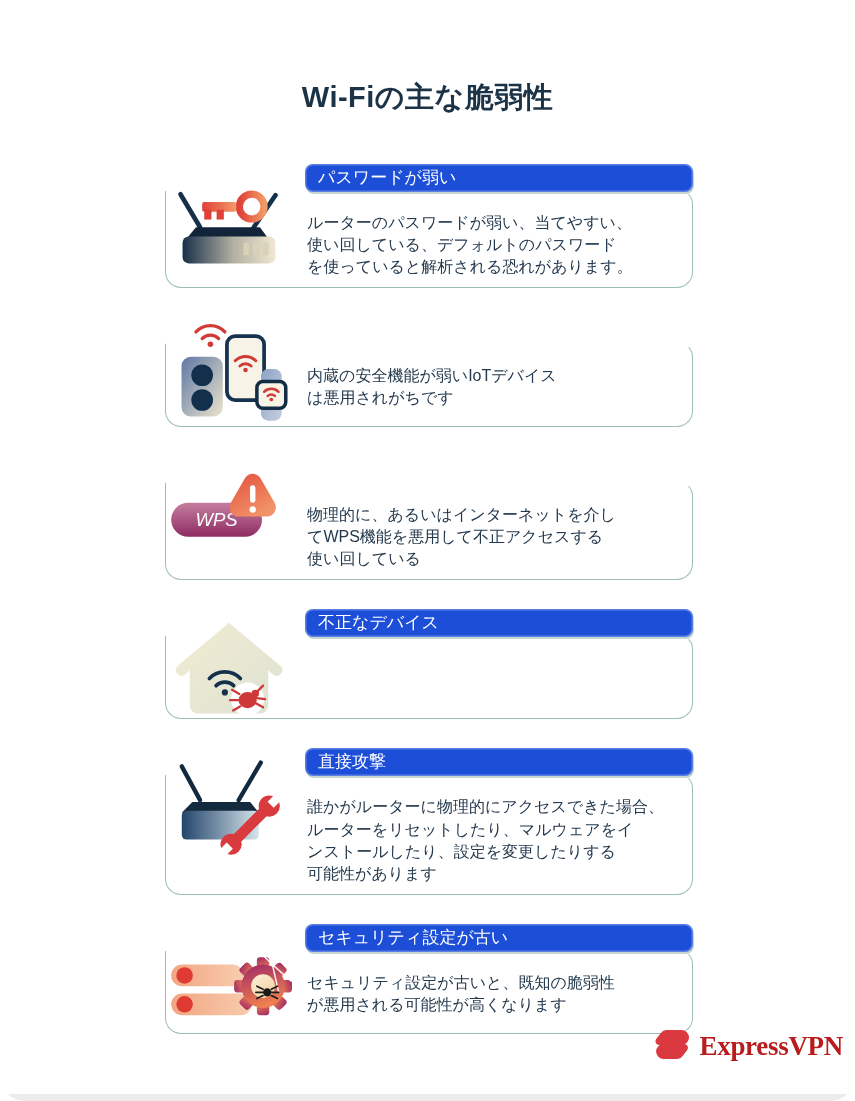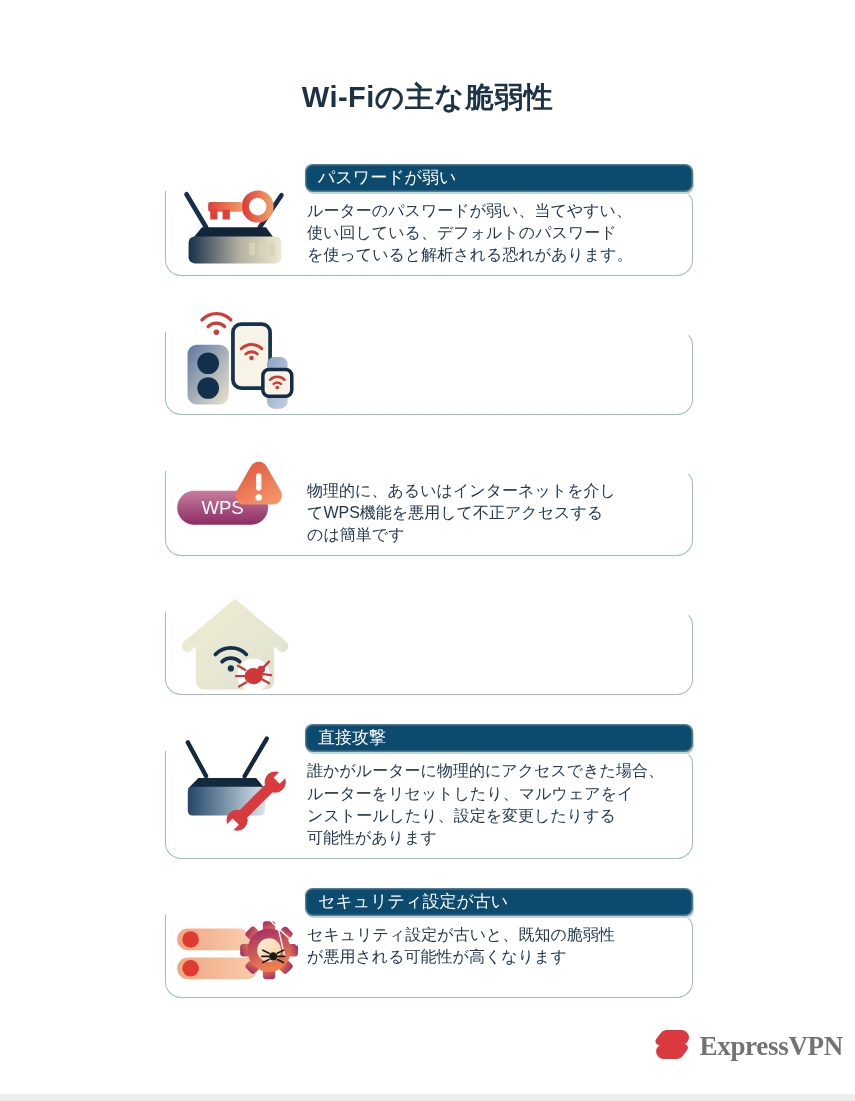--- a/index.html
+++ b/index.html
@@ -1,60 +1,60 @@
 <!DOCTYPE html>
 <html><head>
 <meta charset="utf-8">
 <style>
   html,body { margin:0; padding:0; }
   body { background:#ffffff; font-family:"Liberation Sans", sans-serif; }
   .page {
     position:relative; width:855px; height:1101px; margin:0 auto;
-    background:#ffffff; overflow:hidden;
+    background:#ffffff; overflow:hidden;border-radius:25px;
   }
   .page-title {
     position:absolute; top:78px; left:0; width:100%;
     text-align:center; font-size:29px; font-weight:600;
     color:#1c3347; letter-spacing:0.5px;
   }
   .cards {
     position:absolute; top:164px; left:165px; width:528px;
   }
   .card { position:relative; min-height:110px; margin-bottom:29px; }
   .card-frame {
     content:""; position:absolute; left:0; right:0; top:26px; bottom:0;
     border:1.6px solid #9cbfb3; border-top-color:transparent;
     border-radius:2px 14px 16px 16px;
     pointer-events:none;
   }
   .card-header {
     position:absolute; top:0; left:140px; right:0; height:28px;
-    background:#0c4a6e; border-radius:8px;
+    background:#1d4ed8; border-radius:8px;
     box-shadow: inset 0 0 0 1.5px rgba(255,255,255,0.28), 1px 2px 0 rgba(31,86,70,0.25);
     color:#ffffff; font-size:17px; font-weight:500;
     line-height:28px; padding-left:13px; box-sizing:border-box;
     white-space:nowrap;
   }
   .card-body {
-    margin-left:140px; padding:36px 10px 10px 2px;
+    margin-left:140px; padding:48px 10px 10px 2px;
     font-size:16px; line-height:1.38; color:#24394e;
     white-space:pre-line;
   }
   .card-icon {
-    position:absolute; left:6px; top:2px; width:128px; height:106px;
+    position:absolute; left:0; top:2px; width:128px; height:106px;font-style:italic;
   }
   .card-icon svg { width:100%; height:100%; overflow:visible; }
   .icon-tall { top:-8px; height:116px; }
   .footer {
     position:absolute; top:1028px; right:12px;
     display:flex; align-items:center; gap:9px;
   }
   .brand-text {
     font-family:"Liberation Serif", serif; font-weight:600;
-    font-size:27px; color:#737373; letter-spacing:-0.3px;
+    font-size:27px; color:#b91c1c; letter-spacing:-0.3px;
   }
   .bottom-strip {
     position:absolute; bottom:0; left:0; width:100%; height:7px;
     background:#ececec;
   }
 </style>
 </head>
 <body>
 
 <div class="page">
@@ -129,20 +129,22 @@
           <circle cx="78" cy="59" r="2.2" fill="#d23b35"></circle>
           <rect x="93" y="58" width="20" height="50" rx="7" fill="url(#strap2)"></rect>
           <rect x="89" y="70" width="28" height="26" rx="6" fill="#f7f3e6" stroke="#132c46" stroke-width="3.4"></rect>
           <g stroke="#d23b35" stroke-width="2.4" fill="none" stroke-linecap="round">
             <path d="M96 80 a10 10 0 0 1 14 0"></path>
             <path d="M99.5 84 a5.5 5.5 0 0 1 7 0"></path>
           </g>
           <circle cx="103" cy="87.5" r="1.8" fill="#d23b35"></circle>
         </svg>
       </div>
+      <div class="card-body">内蔵の安全機能が弱いIoTデバイス
+は悪用されがちです</div>
     </div>
 
     <div class="card">
       <div class="card-frame"></div>
       <div class="card-icon">
         <svg viewBox="0 0 124 100" xmlns="http://www.w3.org/2000/svg" aria-hidden="true">
           <defs>
             <linearGradient id="wpsg3" x1="0" y1="0" x2="0" y2="1">
               <stop offset="0" stop-color="#c57e9f"></stop>
                 <stop offset="1" stop-color="#8e2c62"></stop>
@@ -154,21 +156,21 @@
           </defs>
           <rect x="6" y="42" width="88" height="33" rx="16.5" fill="url(#wpsg3)"></rect>
           <text x="50" y="65" text-anchor="middle" font-size="18" fill="#ffffff" font-family="Liberation Sans, sans-serif">WPS</text>
           <path d="M85 14 c3.2 0 6.1 1.7 7.7 4.5 l13.5 23.4 c1.6 2.8 1.6 6.2 0 9 c-1.6 2.8 -4.5 4.5 -7.7 4.5 h-27 c-3.2 0 -6.1 -1.7 -7.7 -4.5 c-1.6 -2.8 -1.6 -6.2 0 -9 l13.5 -23.4 c1.6 -2.8 4.5 -4.5 7.7 -4.5 z" fill="url(#trig3)"></path>
           <rect x="82.4" y="25" width="5.2" height="17" rx="2.6" fill="#ffffff"></rect>
           <circle cx="85" cy="48.5" r="3.1" fill="#ffffff"></circle>
         </svg>
       </div>
       <div class="card-body">物理的に、あるいはインターネットを介し
 てWPS機能を悪用して不正アクセスする
-のは簡単です</div>
+使い回している</div>
     </div>
 
     <div class="card">
       <div class="card-frame"></div>
       <div class="card-icon">
         <svg viewBox="0 0 124 100" xmlns="http://www.w3.org/2000/svg" aria-hidden="true">
           <defs>
             <linearGradient id="house4" x1="0" y1="0" x2="1" y2="1">
               <stop offset="0" stop-color="#f2ecd2"></stop>
                 <stop offset="1" stop-color="#dde2d2"></stop>
@@ -186,20 +188,21 @@
             <path d="M71 85 l-8 0"></path>
             <path d="M73 91 l-7 4"></path>
             <path d="M88 88 l7 4"></path>
             <path d="M89 83 l8 1"></path>
             <path d="M90 76 l5 -5"></path>
           </g>
           <ellipse cx="80" cy="85" rx="8.8" ry="7.8" fill="#cf3838"></ellipse>
           <circle cx="87.5" cy="78.5" r="3.6" fill="#cf3838"></circle>
         </svg>
       </div>
+      <div class="card-header">不正なデバイス</div>
     </div>
 
     <div class="card">
       <div class="card-frame"></div>
       <div class="card-icon">
         <svg viewBox="0 0 124 110" xmlns="http://www.w3.org/2000/svg" aria-hidden="true">
           <defs>
             <linearGradient id="front6" x1="0" y1="0" x2="1" y2="0">
               <stop offset="0" stop-color="#23456b"></stop>
                 <stop offset="1" stop-color="#d6e4ea"></stop>

